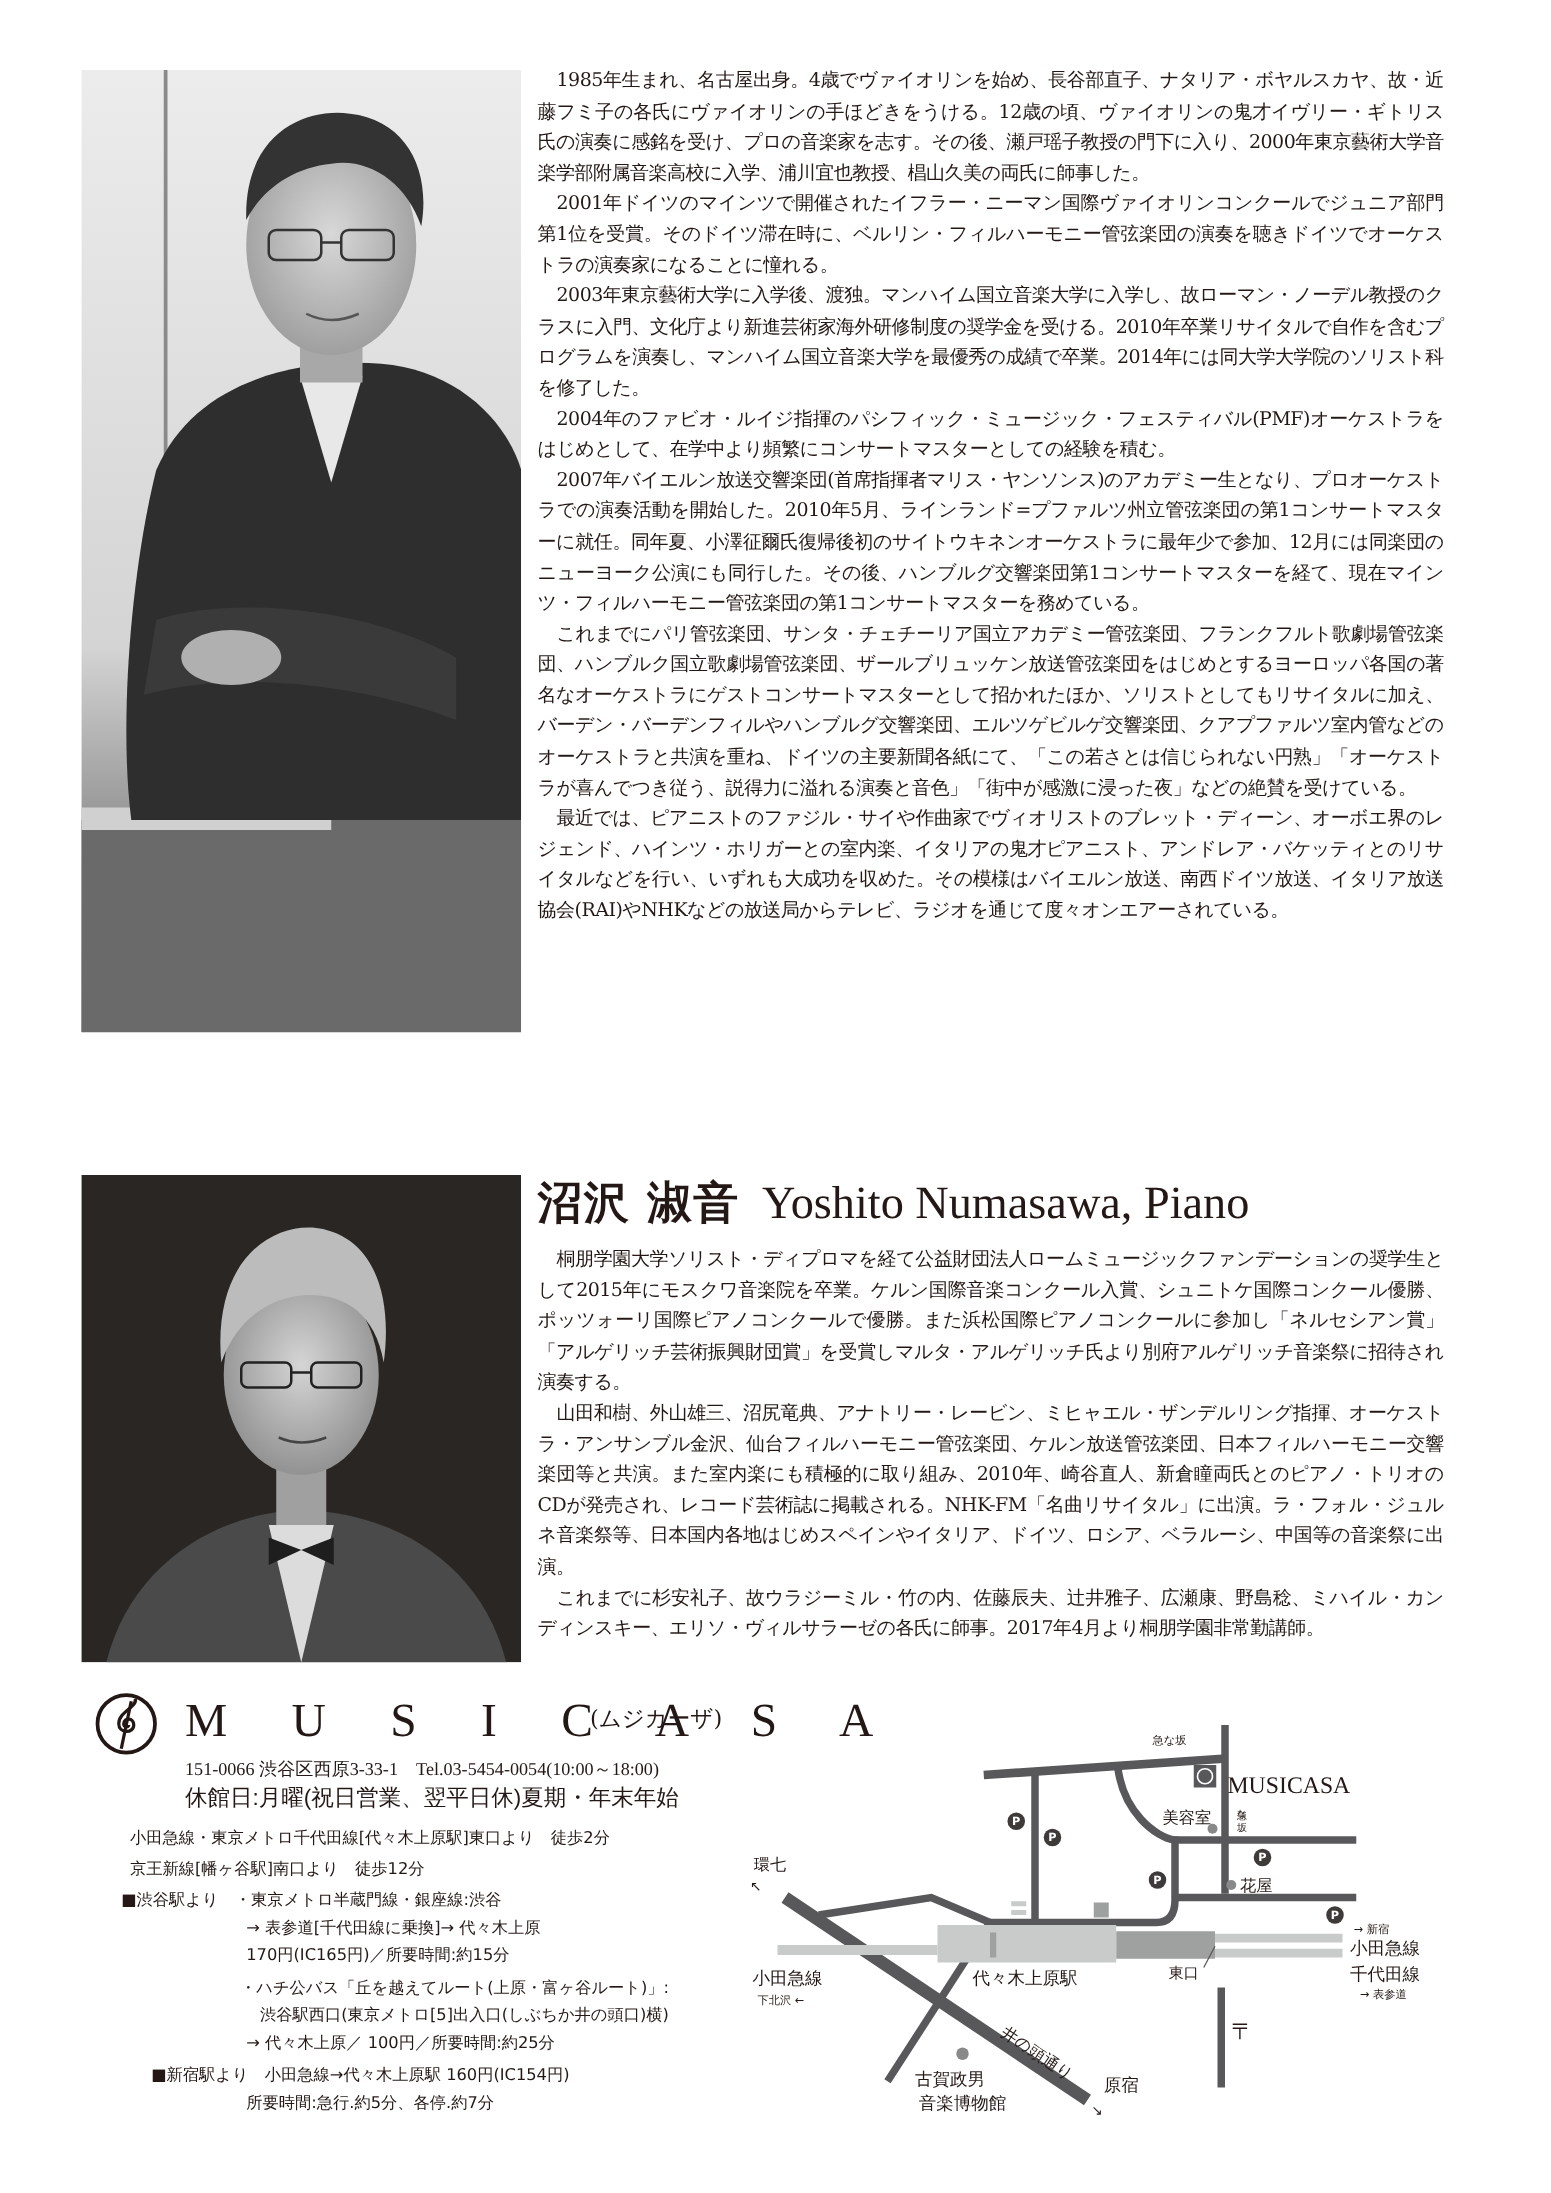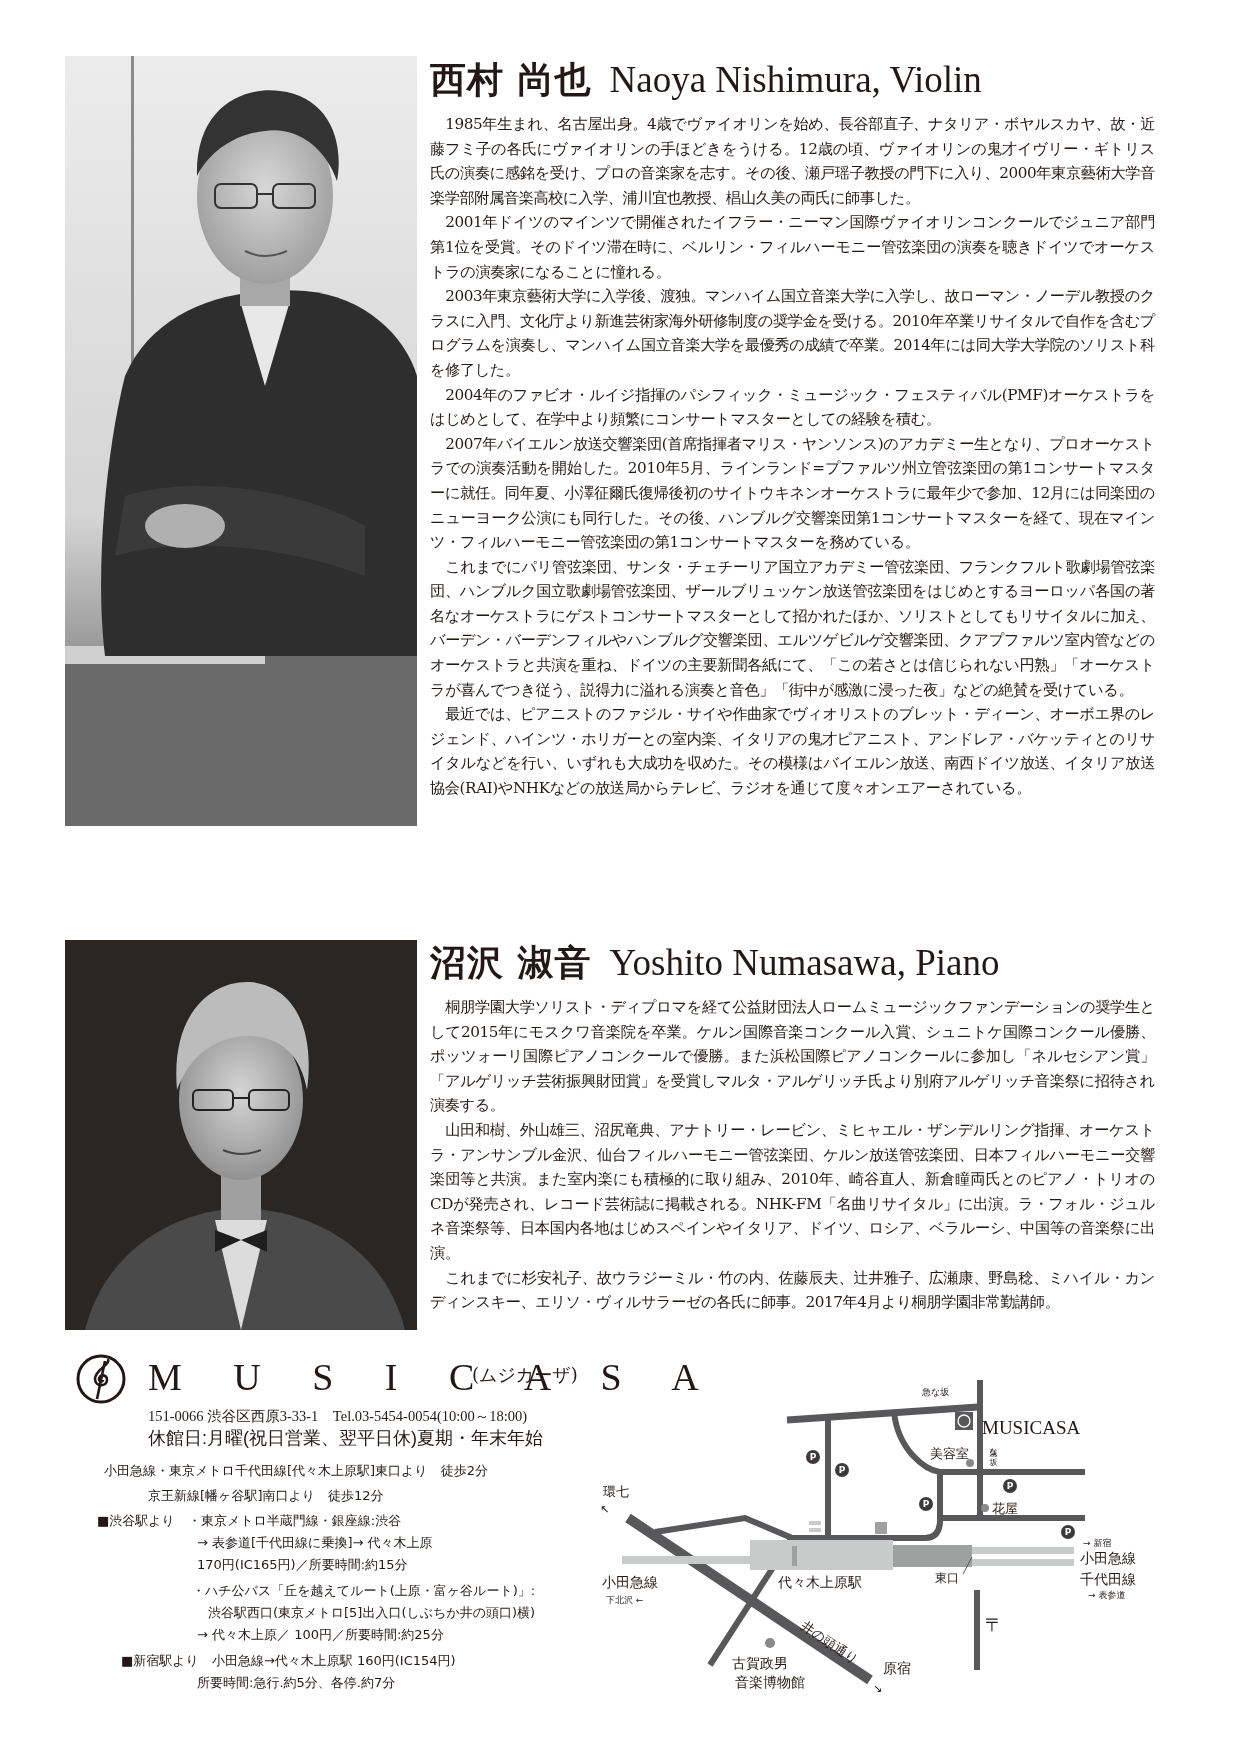--- a/index.html
+++ b/index.html
@@ -69,23 +69,20 @@
     <path d="M132 120 C 130 50, 180 30, 215 35 C 260 40, 280 80, 272 125 C 260 90, 230 70, 200 75 C 170 78, 145 95, 132 120 Z" fill="#333"></path>
 
     <rect x="150" y="128" width="42" height="24" rx="6" fill="none" stroke="#333" stroke-width="2"></rect>
     <rect x="208" y="128" width="42" height="24" rx="6" fill="none" stroke="#333" stroke-width="2"></rect>
     <line x1="192" y1="138" x2="208" y2="138" stroke="#333" stroke-width="2"></line>
     <path d="M180 195 Q 200 205, 222 195" stroke="#555" stroke-width="2" fill="none"></path>
   </svg>
 </div>
 
 <div id="bio1" class="bio">
-  <div class="bio-title">
-    <span class="jp">西村 尚也</span><span class="en">Naoya Nishimura, Violin</span>
-  </div>
   <p>1985年生まれ、名古屋出身。4歳でヴァイオリンを始め、長谷部直子、ナタリア・ボヤルスカヤ、故・近藤フミ子の各氏にヴァイオリンの手ほどきをうける。12歳の頃、ヴァイオリンの鬼才イヴリー・ギトリス氏の演奏に感銘を受け、プロの音楽家を志す。その後、瀬戸瑶子教授の門下に入り、2000年東京藝術大学音楽学部附属音楽高校に入学、浦川宜也教授、椙山久美の両氏に師事した。</p>
   <p>2001年ドイツのマインツで開催されたイフラー・ニーマン国際ヴァイオリンコンクールでジュニア部門第1位を受賞。そのドイツ滞在時に、ベルリン・フィルハーモニー管弦楽団の演奏を聴きドイツでオーケストラの演奏家になることに憧れる。</p>
   <p>2003年東京藝術大学に入学後、渡独。マンハイム国立音楽大学に入学し、故ローマン・ノーデル教授のクラスに入門、文化庁より新進芸術家海外研修制度の奨学金を受ける。2010年卒業リサイタルで自作を含むプログラムを演奏し、マンハイム国立音楽大学を最優秀の成績で卒業。2014年には同大学大学院のソリスト科を修了した。</p>
   <p>2004年のファビオ・ルイジ指揮のパシフィック・ミュージック・フェスティバル(PMF)オーケストラをはじめとして、在学中より頻繁にコンサートマスターとしての経験を積む。</p>
   <p>2007年バイエルン放送交響楽団(首席指揮者マリス・ヤンソンス)のアカデミー生となり、プロオーケストラでの演奏活動を開始した。2010年5月、ラインランド=プファルツ州立管弦楽団の第1コンサートマスターに就任。同年夏、小澤征爾氏復帰後初のサイトウキネンオーケストラに最年少で参加、12月には同楽団のニューヨーク公演にも同行した。その後、ハンブルグ交響楽団第1コンサートマスターを経て、現在マインツ・フィルハーモニー管弦楽団の第1コンサートマスターを務めている。</p>
   <p>これまでにパリ管弦楽団、サンタ・チェチーリア国立アカデミー管弦楽団、フランクフルト歌劇場管弦楽団、ハンブルク国立歌劇場管弦楽団、ザールブリュッケン放送管弦楽団をはじめとするヨーロッパ各国の著名なオーケストラにゲストコンサートマスターとして招かれたほか、ソリストとしてもリサイタルに加え、バーデン・バーデンフィルやハンブルグ交響楽団、エルツゲビルゲ交響楽団、クアプファルツ室内管などのオーケストラと共演を重ね、ドイツの主要新聞各紙にて、「この若さとは信じられない円熟」「オーケストラが喜んでつき従う、説得力に溢れる演奏と音色」「街中が感激に浸った夜」などの絶賛を受けている。</p>
   <p>最近では、ピアニストのファジル・サイや作曲家でヴィオリストのブレット・ディーン、オーボエ界のレジェンド、ハインツ・ホリガーとの室内楽、イタリアの鬼才ピアニスト、アンドレア・バケッティとのリサイタルなどを行い、いずれも大成功を収めた。その模様はバイエルン放送、南西ドイツ放送、イタリア放送協会(RAI)やNHKなどの放送局からテレビ、ラジオを通じて度々オンエアーされている。</p>
 </div>
 
 <div id="photo2" class="photo">
@@ -130,21 +127,21 @@
     <path d="M33 6 C 36 12, 20 16, 20 26 C 20 34, 32 34, 32 27 C 32 21, 24 21, 24 26 C 24 29, 28 29, 28 27" fill="none" stroke="#231815" stroke-width="2.6"></path>
     <line x1="30" y1="8" x2="22" y2="46" stroke="#231815" stroke-width="2.6"></line>
   </svg>
   <div class="brand">M U S I C A S A</div>
   <div class="brand-kana">(ムジカーザ)</div>
   <div class="addr">151-0066 渋谷区西原3-33-1　Tel.03-5454-0054(10:00～18:00)</div>
   <div class="addr b">休館日:月曜(祝日営業、翌平日休)夏期・年末年始</div>
 
   <div class="access">
     <div class="line" style="left:0;top:0;">小田急線・東京メトロ千代田線[代々木上原駅]東口より　徒歩2分</div>
-    <div class="line" style="left:0;top:25px;margin-left:44px;">京王新線[幡ヶ谷駅]南口より　徒歩12分</div>
+    <div class="line" style="left:0;top:25px;">京王新線[幡ヶ谷駅]南口より　徒歩12分</div>
     <div class="line" style="left:-7px;top:50px;">■渋谷駅より　・東京メトロ半蔵門線・銀座線:渋谷</div>
     <div class="line" style="left:93px;top:72px;">→ 表参道[千代田線に乗換]→ 代々木上原</div>
     <div class="line" style="left:93px;top:94px;">170円(IC165円)／所要時間:約15分</div>
     <div class="line" style="left:88px;top:120px;">・ハチ公バス「丘を越えてルート(上原・富ヶ谷ルート)」:</div>
     <div class="line" style="left:104px;top:142px;">渋谷駅西口(東京メトロ[5]出入口(しぶちか井の頭口)横)</div>
     <div class="line" style="left:93px;top:164px;">→ 代々木上原／ 100円／所要時間:約25分</div>
     <div class="line" style="left:-7px;top:190px;margin-left:24px;">■新宿駅より　小田急線→代々木上原駅 160円(IC154円)</div>
     <div class="line" style="left:93px;top:212px;">所要時間:急行.約5分、各停.約7分</div>
   </div>
 </div>

